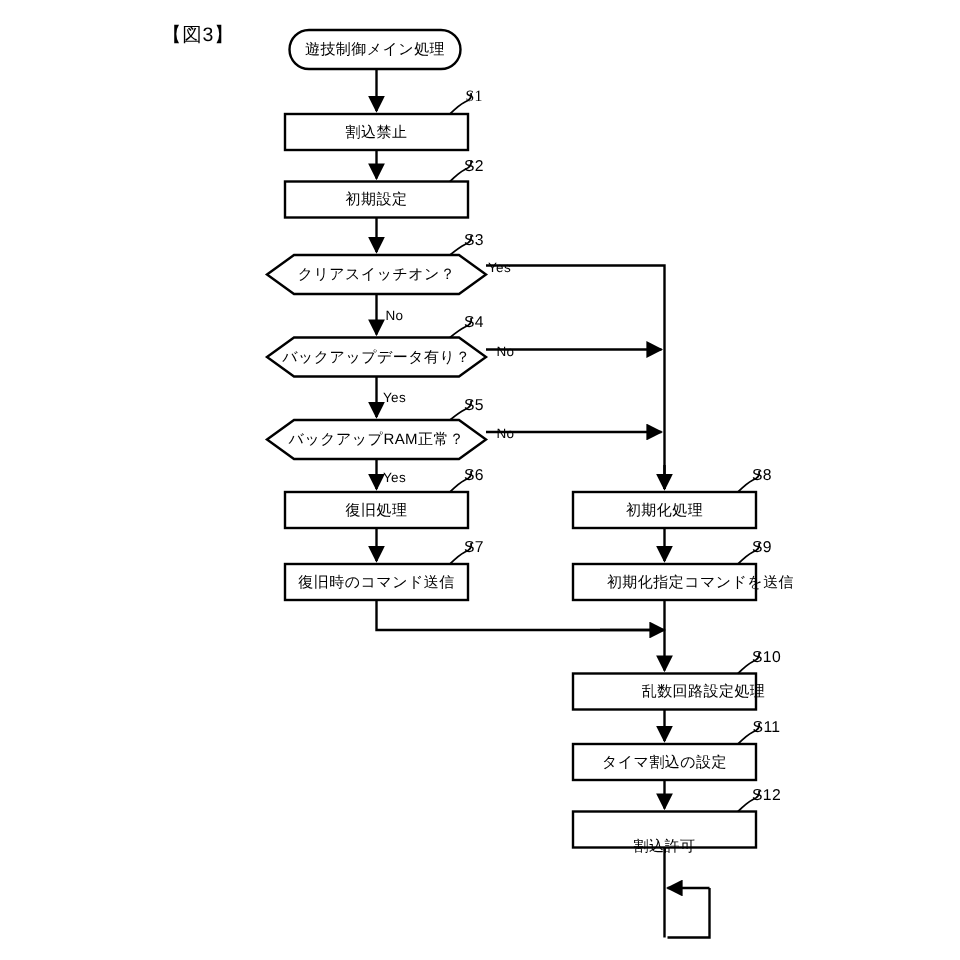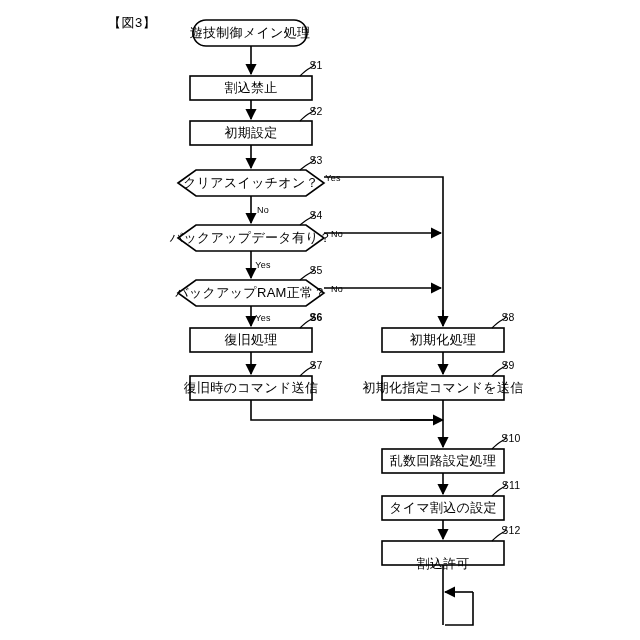--- a/index.html
+++ b/index.html
@@ -30,21 +30,21 @@
   .fig-label {
     position: absolute;
     left: 108px;
     top: 14px;
     font-size: 13px;
     letter-spacing: 0.5px;
     white-space: nowrap;
   }
   .node-text {
     position: absolute;
-    font-size: 13px;
+    font-size: 10px;
     white-space: nowrap;
     text-align: center;
     transform: translate(-50%, -50%);
     letter-spacing: 0.3px;
   }
   .step-label {
     position: absolute;
     font-size: 10.5px;
     white-space: nowrap;
     transform: translate(-50%, -50%);
@@ -146,31 +146,31 @@
 
   <div class="node-text" style="left:250px; top:33px;">遊技制御メイン処理</div>
   <div class="node-text" style="left:251px; top:88px;">割込禁止</div>
   <div class="node-text" style="left:251px; top:133px;">初期設定</div>
   <div class="node-text" style="left:251px; top:183px;">クリアスイッチオン？</div>
   <div class="node-text" style="left:251px; top:293px;">バックアップRAM正常？</div>
   <div class="node-text" style="left:251px; top:238px;">バックアップデータ有り？</div>
   <div class="node-text" style="left:251px; top:340px;">復旧処理</div>
   <div class="node-text" style="left:251px; top:388px;text-align:right;">復旧時のコマンド送信</div>
   <div class="node-text" style="left:443px; top:340px;text-align:right;">初期化処理</div>
-  <div class="node-text" style="left:443px; top:388px;">初期化指定コマンドを送信</div>
-  <div class="node-text" style="left:443px; top:461px;">乱数回路設定処理</div>
+  <div class="node-text" style="left:467px; top:388px;">初期化指定コマンドを送信</div>
+  <div class="node-text" style="left:469px; top:461px;">乱数回路設定処理</div>
   <div class="node-text" style="left:443px; top:508px;">タイマ割込の設定</div>
   <div class="node-text" style="left:443px; top:532px;margin-top:32px;">割込許可</div>
 
-  <div class="step-label" style="left:316px; top:65px;">S1</div>
+  <div class="step-label" style="left:316px; top:65px;font-family:Liberation Serif, serif;">S1</div>
   <div class="step-label" style="left:316px; top:111px;">S2</div>
   <div class="step-label" style="left:316px; top:160px;text-align:center;">S3</div>
   <div class="step-label" style="left:316px; top:215px;">S4</div>
   <div class="step-label" style="left:316px; top:270px;">S5</div>
-  <div class="step-label" style="left:316px; top:317px;font-weight:bold;">S6</div>
+  <div class="step-label" style="left:316px; top:317px;">S6</div>
   <div class="step-label" style="left:316px; top:365px;">S7</div>
   <div class="step-label" style="left:508px; top:317px;">S8</div>
   <div class="step-label" style="left:508px; top:365px;">S9</div>
   <div class="step-label" style="left:511px; top:438px;">S10</div>
   <div class="step-label" style="left:511px; top:485px;">S11</div>
   <div class="step-label" style="left:511px; top:530px;text-align:right;">S12</div>
 
   <div class="edge-label" style="left:333px; top:178px;">Yes</div>
   <div class="edge-label" style="left:263px; top:210px;">No</div>
   <div class="edge-label" style="left:337px; top:234px;">No</div>

